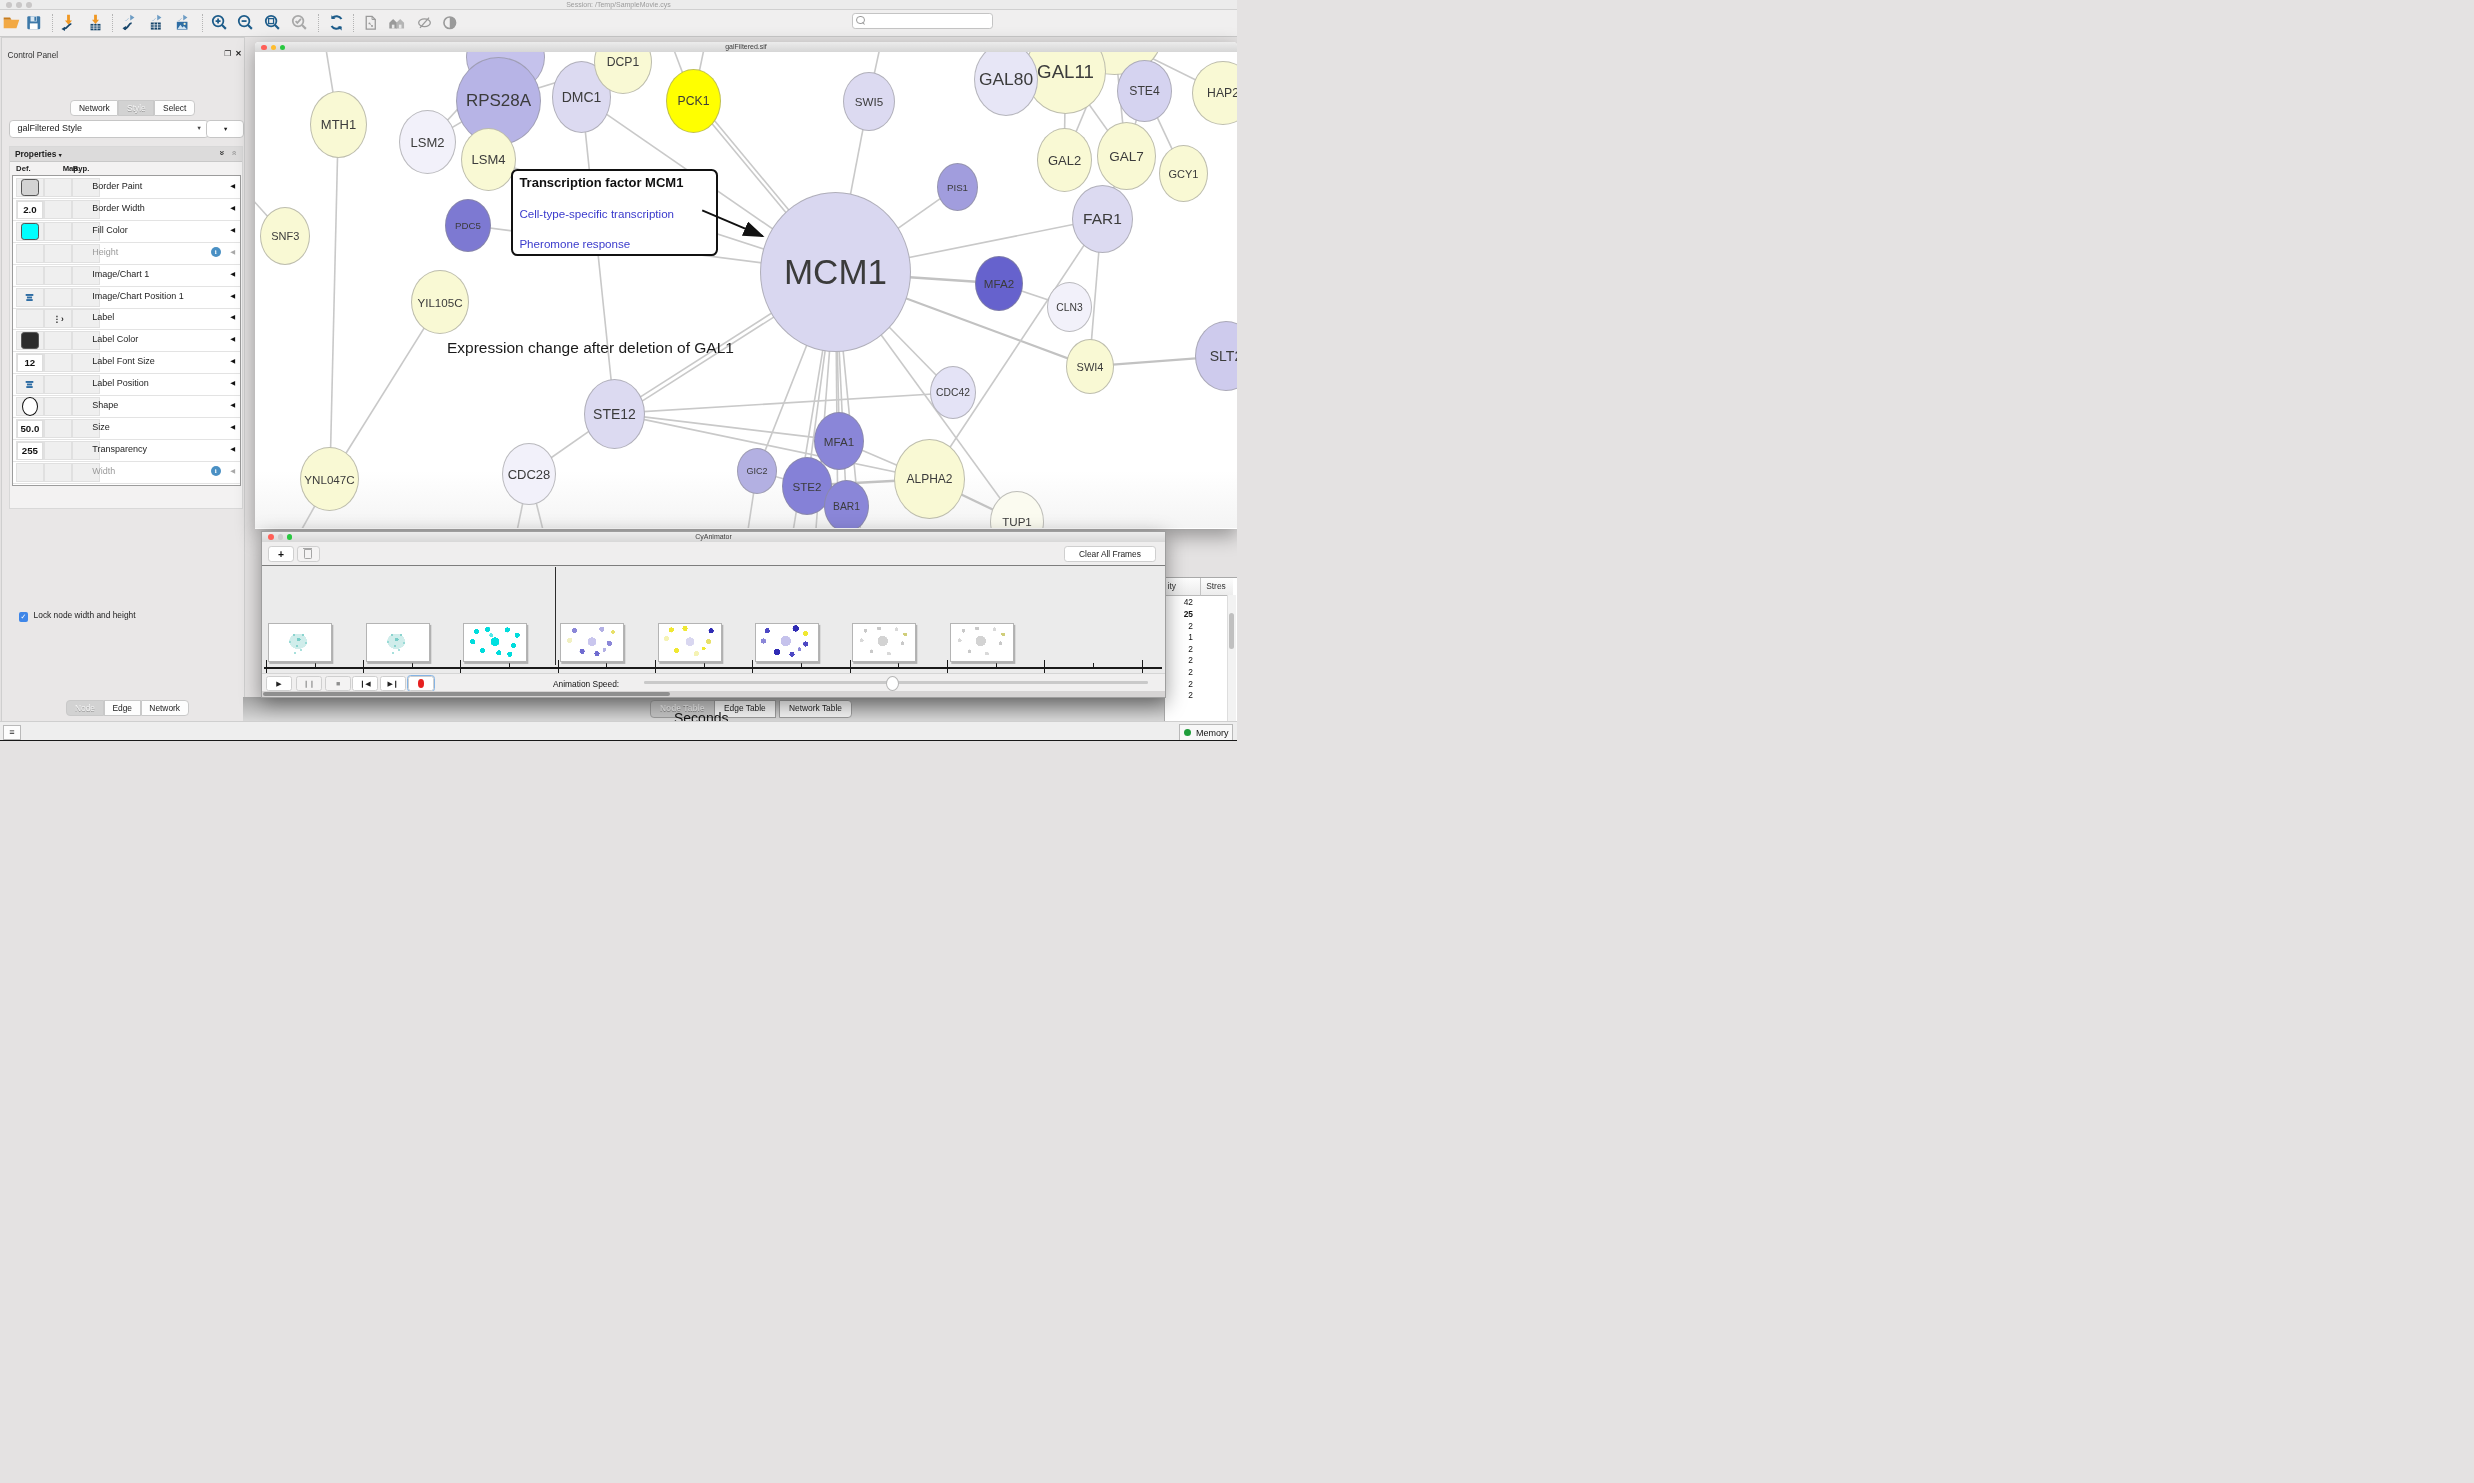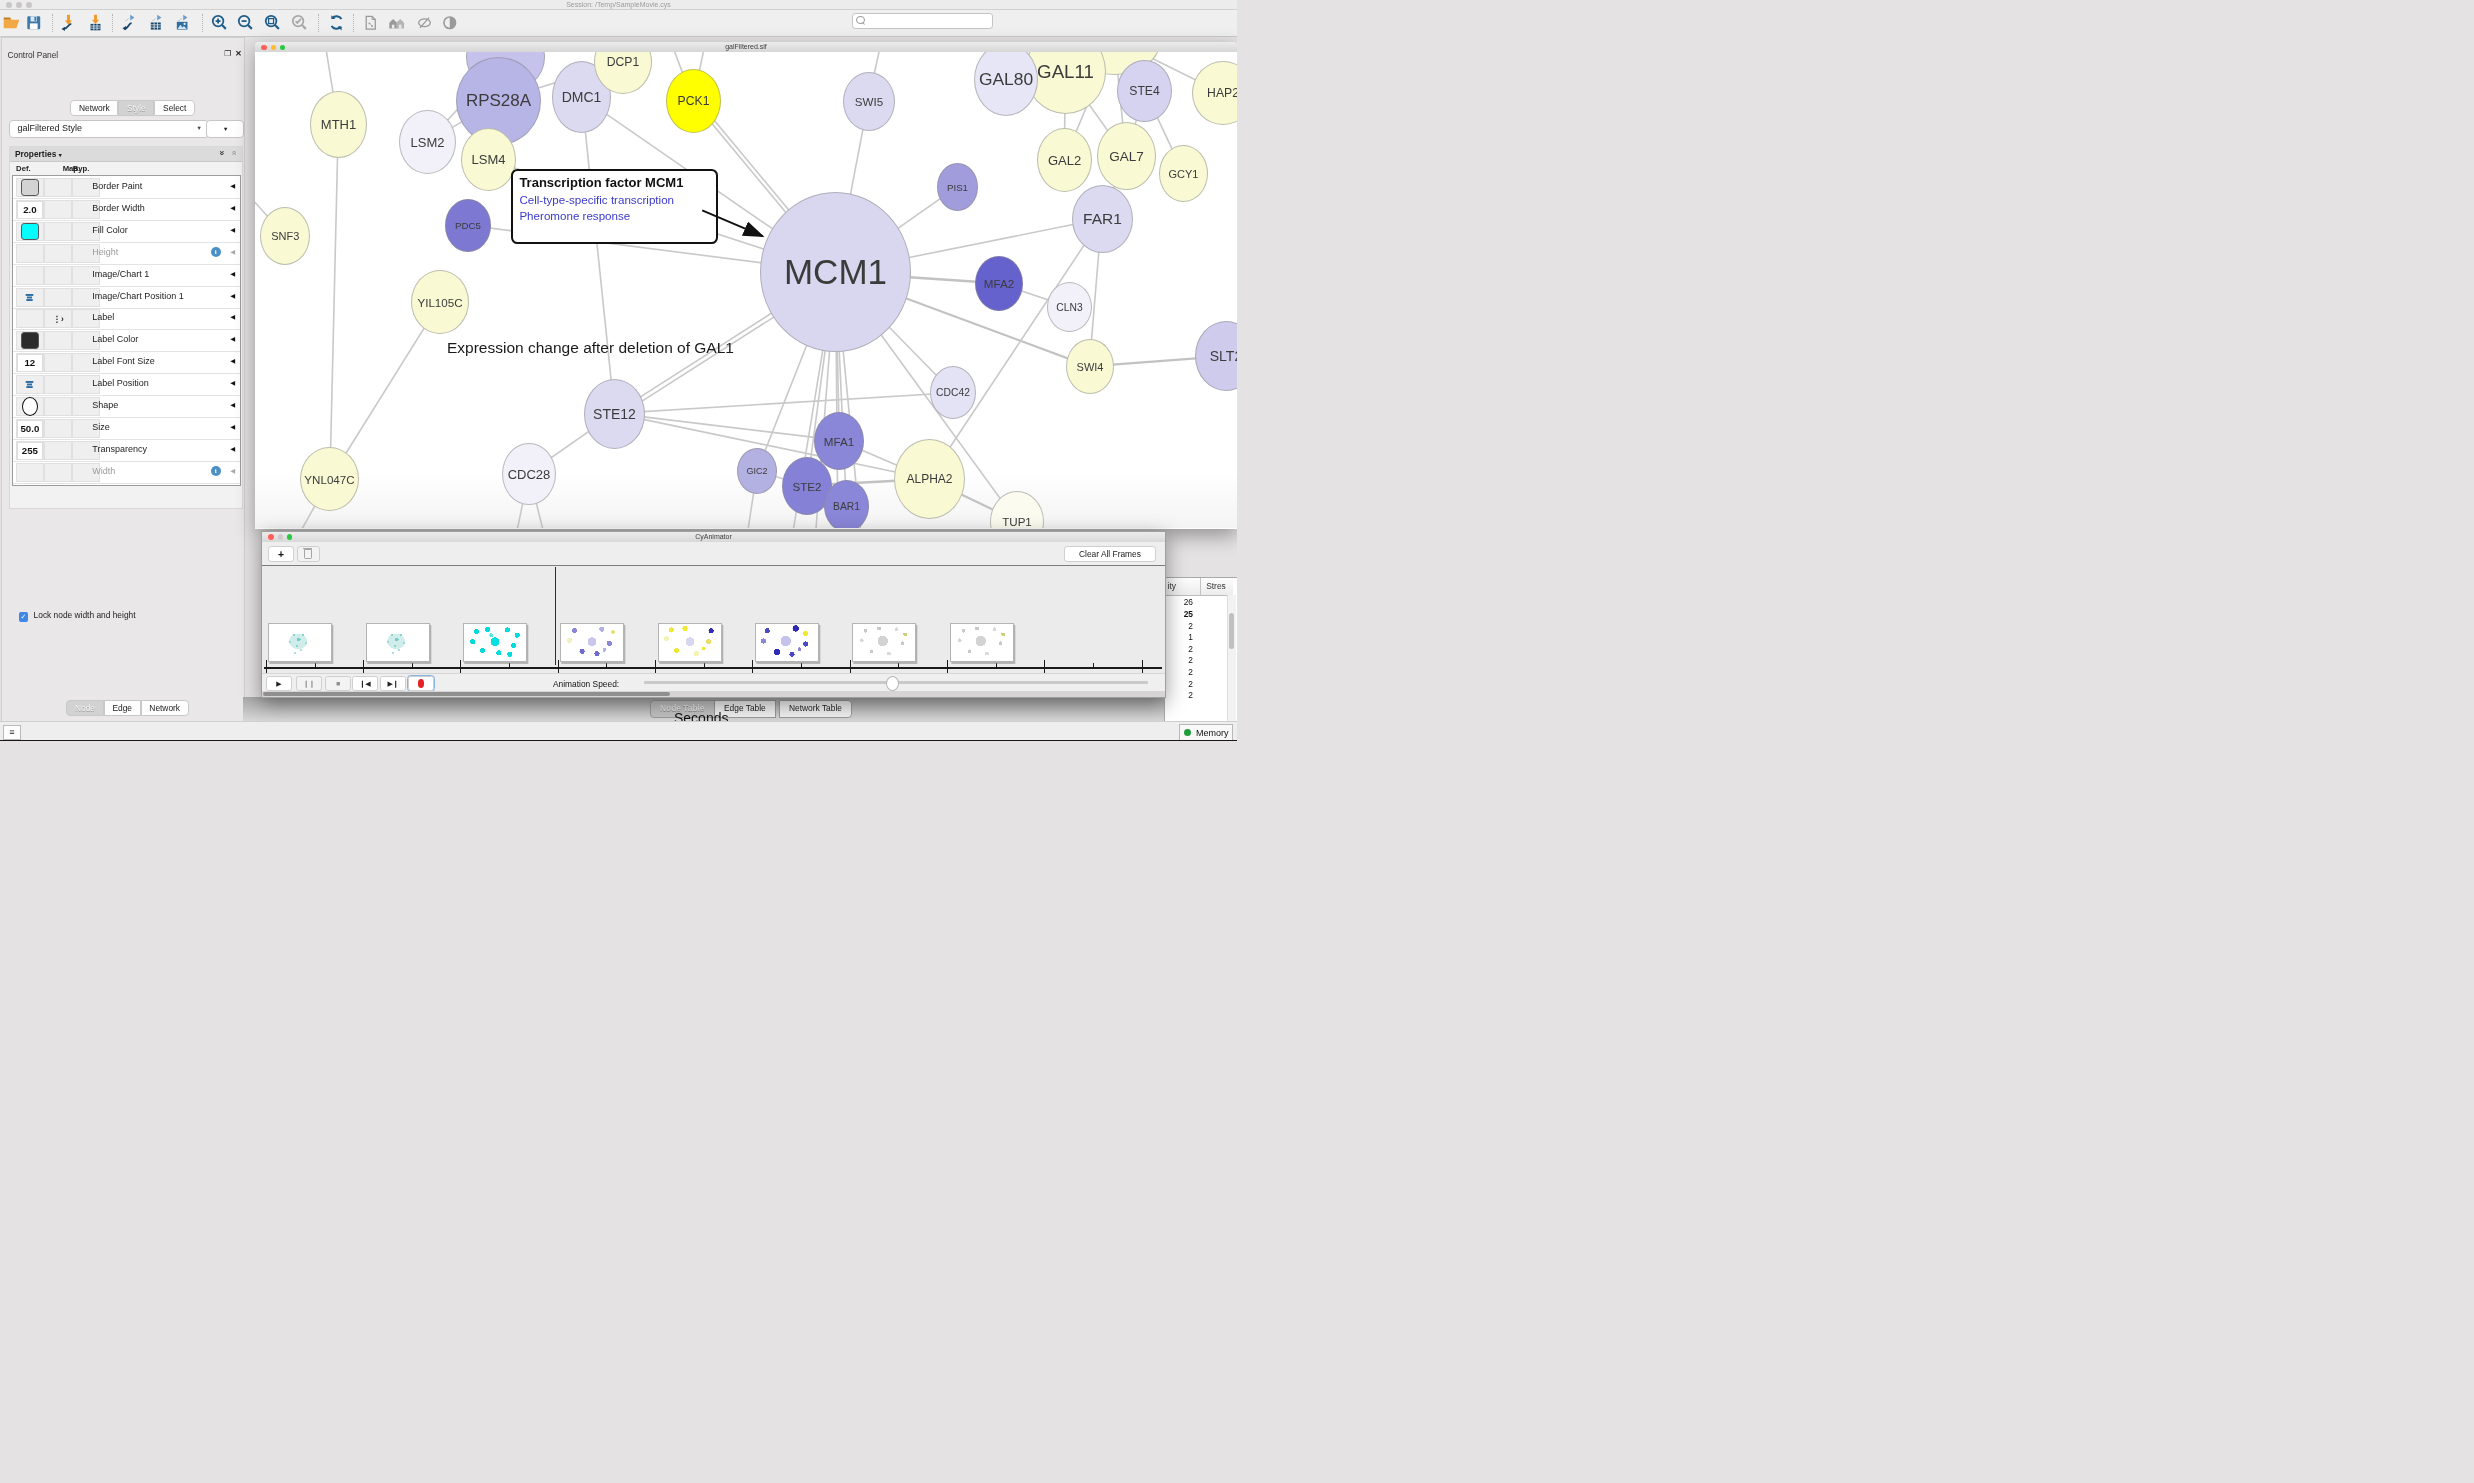--- a/index.html
+++ b/index.html
@@ -55,21 +55,21 @@
   .cp-bottom-tabs{left:64px;top:662px;}
   
   #net-window{left:255px;top:42px;width:982px;height:487px;background:#fff;border-radius:3.9px 3.9px 0 0;box-shadow:0 6.4px 19.3px rgba(0,0,0,0.35);}
   #net-titlebar{left:0;top:0;width:100%;height:10.3px;background:linear-gradient(#ececec,#d6d6d6);border-bottom:0.6px solid #b8b8b8;border-radius:3.9px 3.9px 0 0;}
   .tl{position:absolute;top:2.6px;width:5.8px;height:5.8px;border-radius:50%;}
   #net-title{width:100%;text-align:center;font-size:7px;color:#3c3c3c;top:1.3px;position:absolute;}
   #net-canvas{left:0;top:10.3px;width:982px;height:476px;background:linear-gradient(#ffffff 88%,#f4f4f4);overflow:hidden;position:absolute;}
   .node{position:absolute;border-radius:50%;display:flex;align-items:center;justify-content:center;color:#3b3b3b;border:1px solid rgba(140,140,140,0.55);box-sizing:border-box;}
   #annot-box{background:#fff;border:2.3px solid #111;border-radius:6.4px;padding:3.9px 6.4px;}
   #annot-title{font-size:13px;font-weight:bold;color:#111;}
-  .annot-link{font-size:11.6px;margin-top:3px;}
+  .annot-link{font-size:11.6px;margin-top:17px;}
   #net-caption{font-size:15.5px;color:#1a1a1a;}
   
   #anim-window{left:261px;top:531px;width:903px;height:165px;background:#eeecec;border:0.6px solid #9e9e9e;box-shadow:0 6.4px 19.3px rgba(0,0,0,0.4);}
   #anim-titlebar{left:0;top:0;width:100%;height:9.7px;background:linear-gradient(#ececec,#d8d8d8);border-bottom:0.6px solid #bbb;}
   #anim-title{width:100%;text-align:center;font-size:7px;color:#3c3c3c;top:0.6px;position:absolute;}
   #anim-toolbar{left:0;top:9.7px;width:100%;height:23px;background:#efeeee;}
   .anim-btn{position:absolute;border:0.6px solid #cfcfcf;background:#fff;border-radius:3.2px;display:flex;align-items:center;justify-content:center;}
   #add-frame-btn{left:5.8px;top:4.5px;width:24.5px;height:14px;font-size:10.3px;font-weight:bold;color:#111;}
   #del-frame-btn{left:35px;top:4.5px;width:20.6px;height:14px;background:#f4f3f3;}
   .trash{width:6.4px;height:7.7px;border:1px solid #a5a5a5;border-radius:0 0 1.3px 1.3px;position:relative;}
@@ -429,21 +429,21 @@
 <div id="table-tabbar" class="abs">
     <div class="bt-tab dis" style="left: 407px; border-radius: 3.9px 0px 0px 3.9px; font-weight: bold;">Node Table</div>
     <div class="bt-tab" style="left: 471px;">Edge Table</div>
     <div class="bt-tab" style="left: 536px; border-radius: 0px 3.9px 3.9px 0px;">Network Table</div>
   </div>
 
 <div id="hidden-table" class="abs">
   <div class="ht-header" style="left:0;width:32px;padding-left:2.6px">ity</div>
   <div class="ht-header" style="left:35px;width:27px;padding-left:5.2px;border-left:0.6px solid #c4c4c4">Stres</div>
   <div id="ht-rows">
-      <div class="ht-val" style="left: 0px; top: 19.3px;">26</div>
+      <div class="ht-val" style="left: 0px; top: 19.3px;">42</div>
       <div class="ht-val" style="left: 0px; top: 31px; font-weight: bold;">25</div>
       <div class="ht-val" style="left: 0px; top: 43px;">2</div>
       <div class="ht-val" style="left: 0px; top: 54px;">1</div>
       <div class="ht-val" style="left: 0px; top: 66px;">2</div>
       <div class="ht-val" style="left: 0px; top: 77px;">2</div>
       <div class="ht-val" style="left: 0px; top: 89px;">2</div>
       <div class="ht-val" style="left: 0px; top: 101px;">2</div>
       <div class="ht-val" style="left: 0px; top: 112px;">2</div>
     </div>
   <div id="ht-vscroll">

